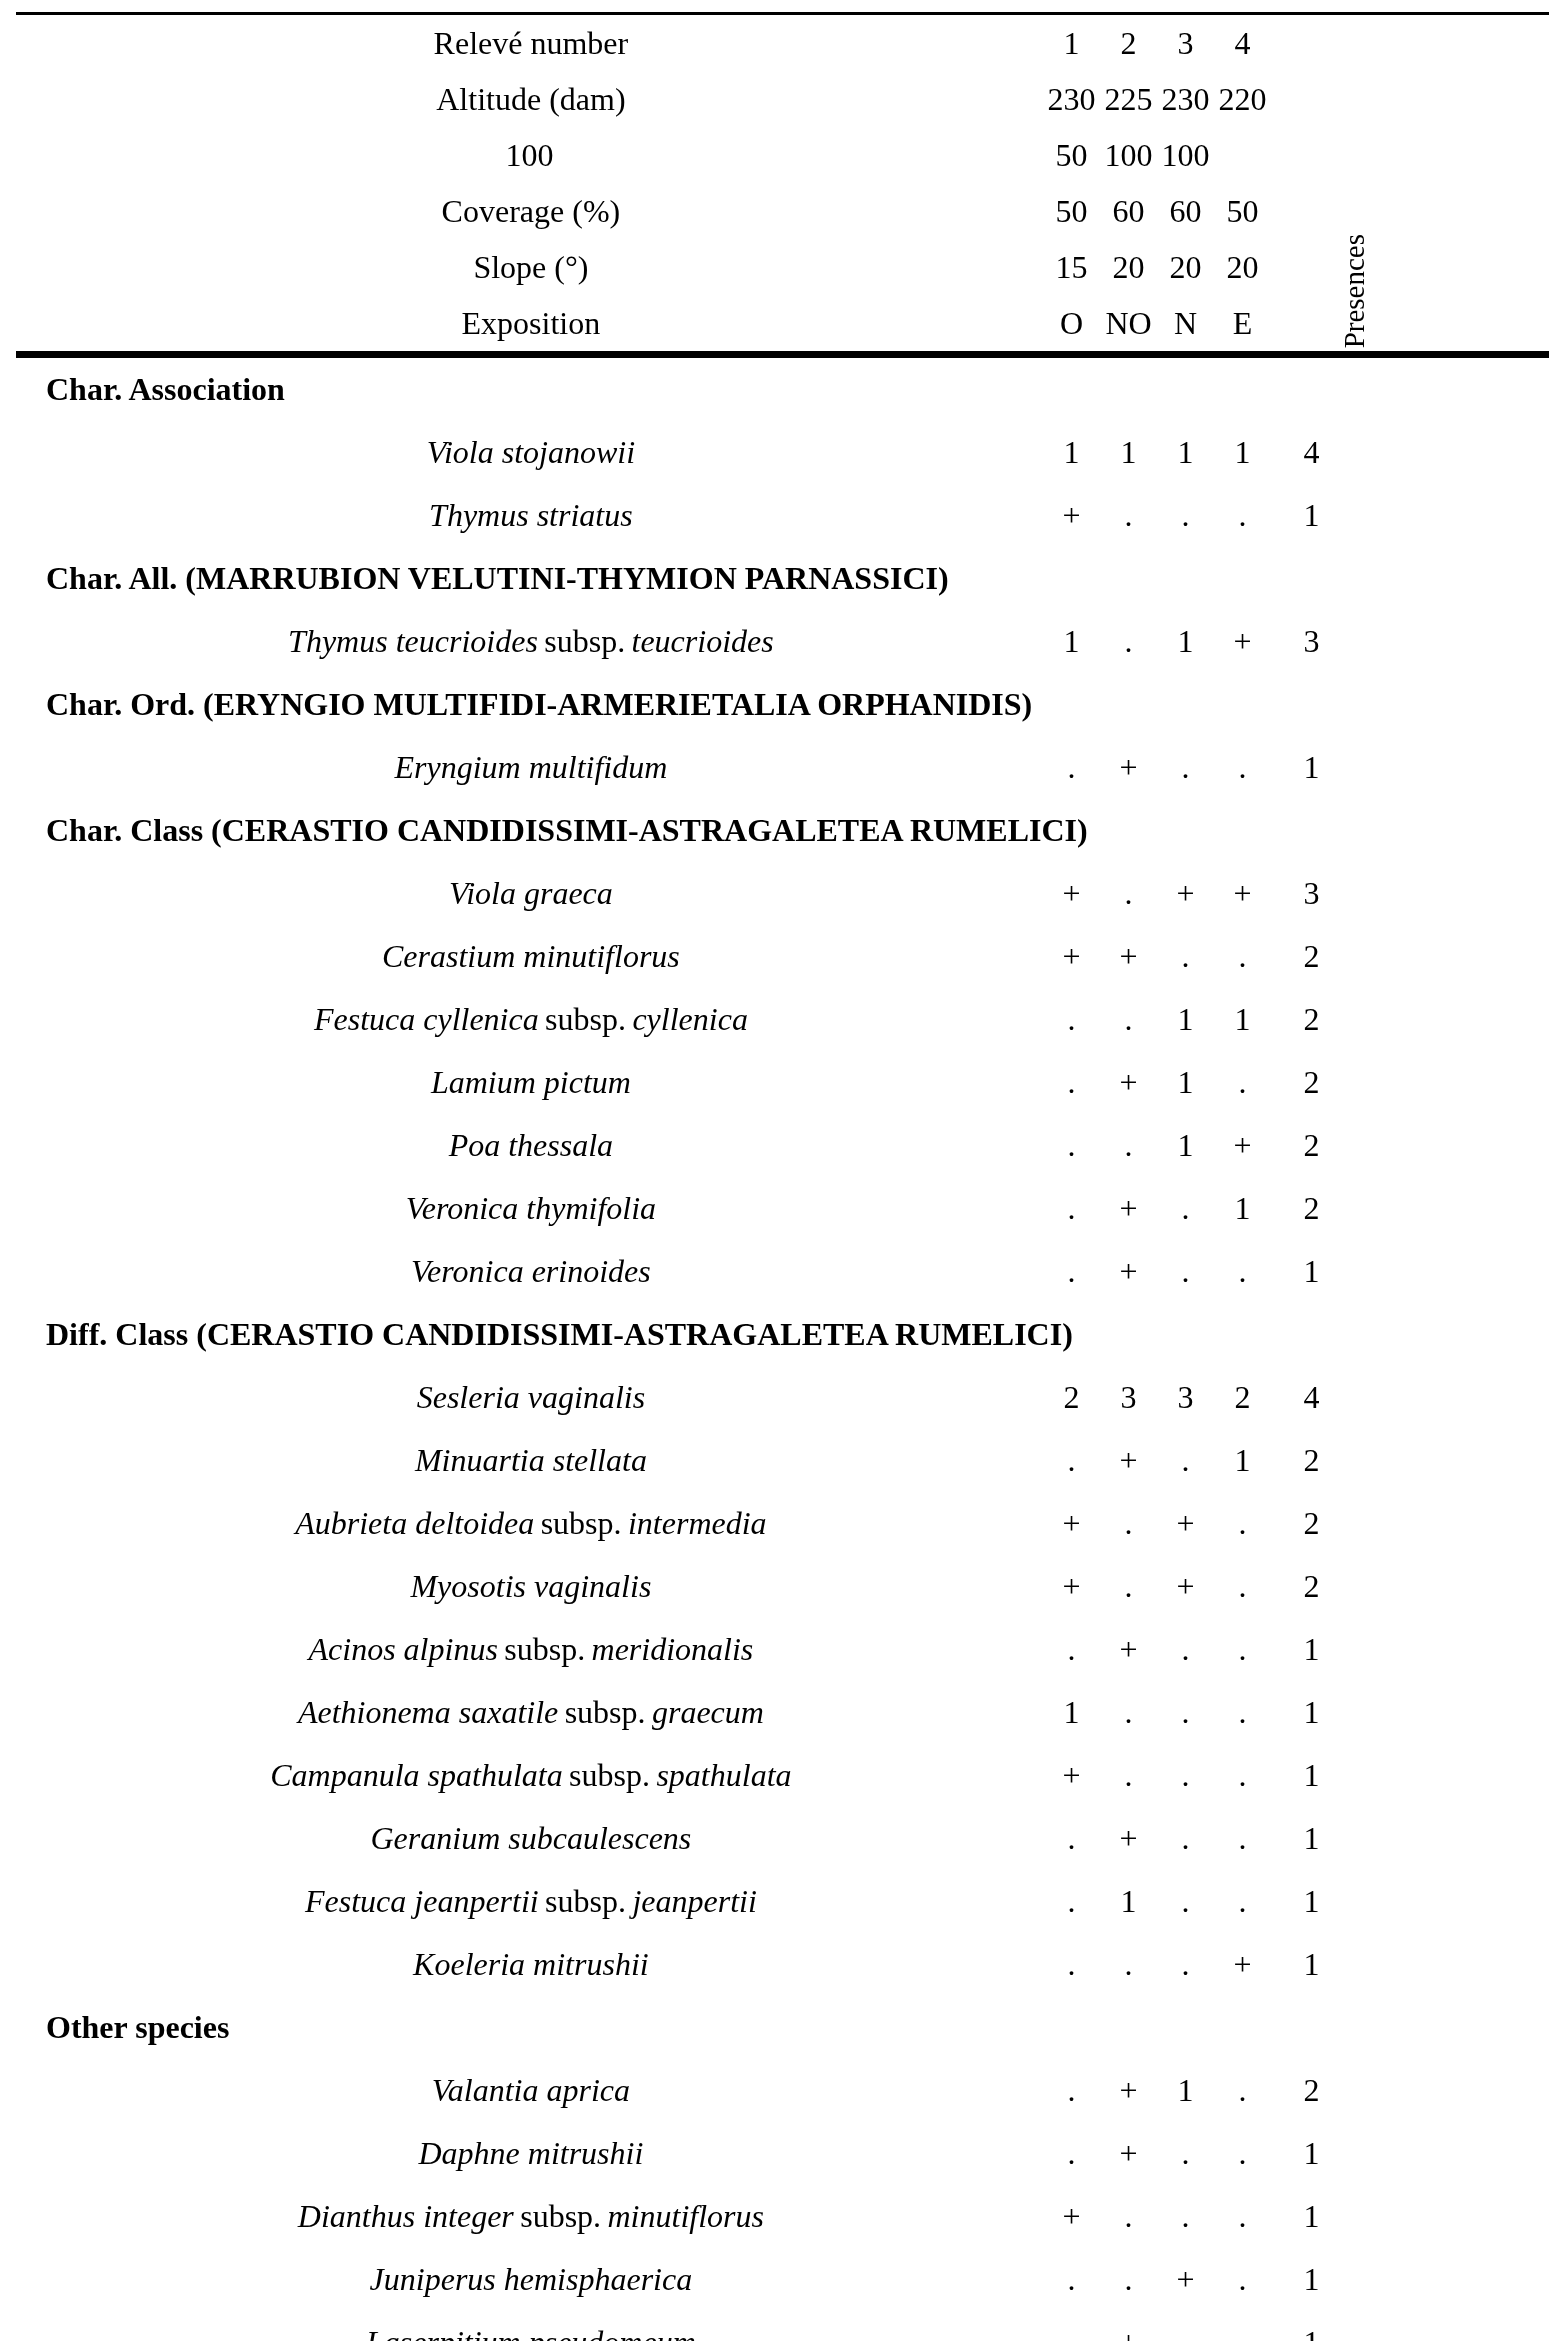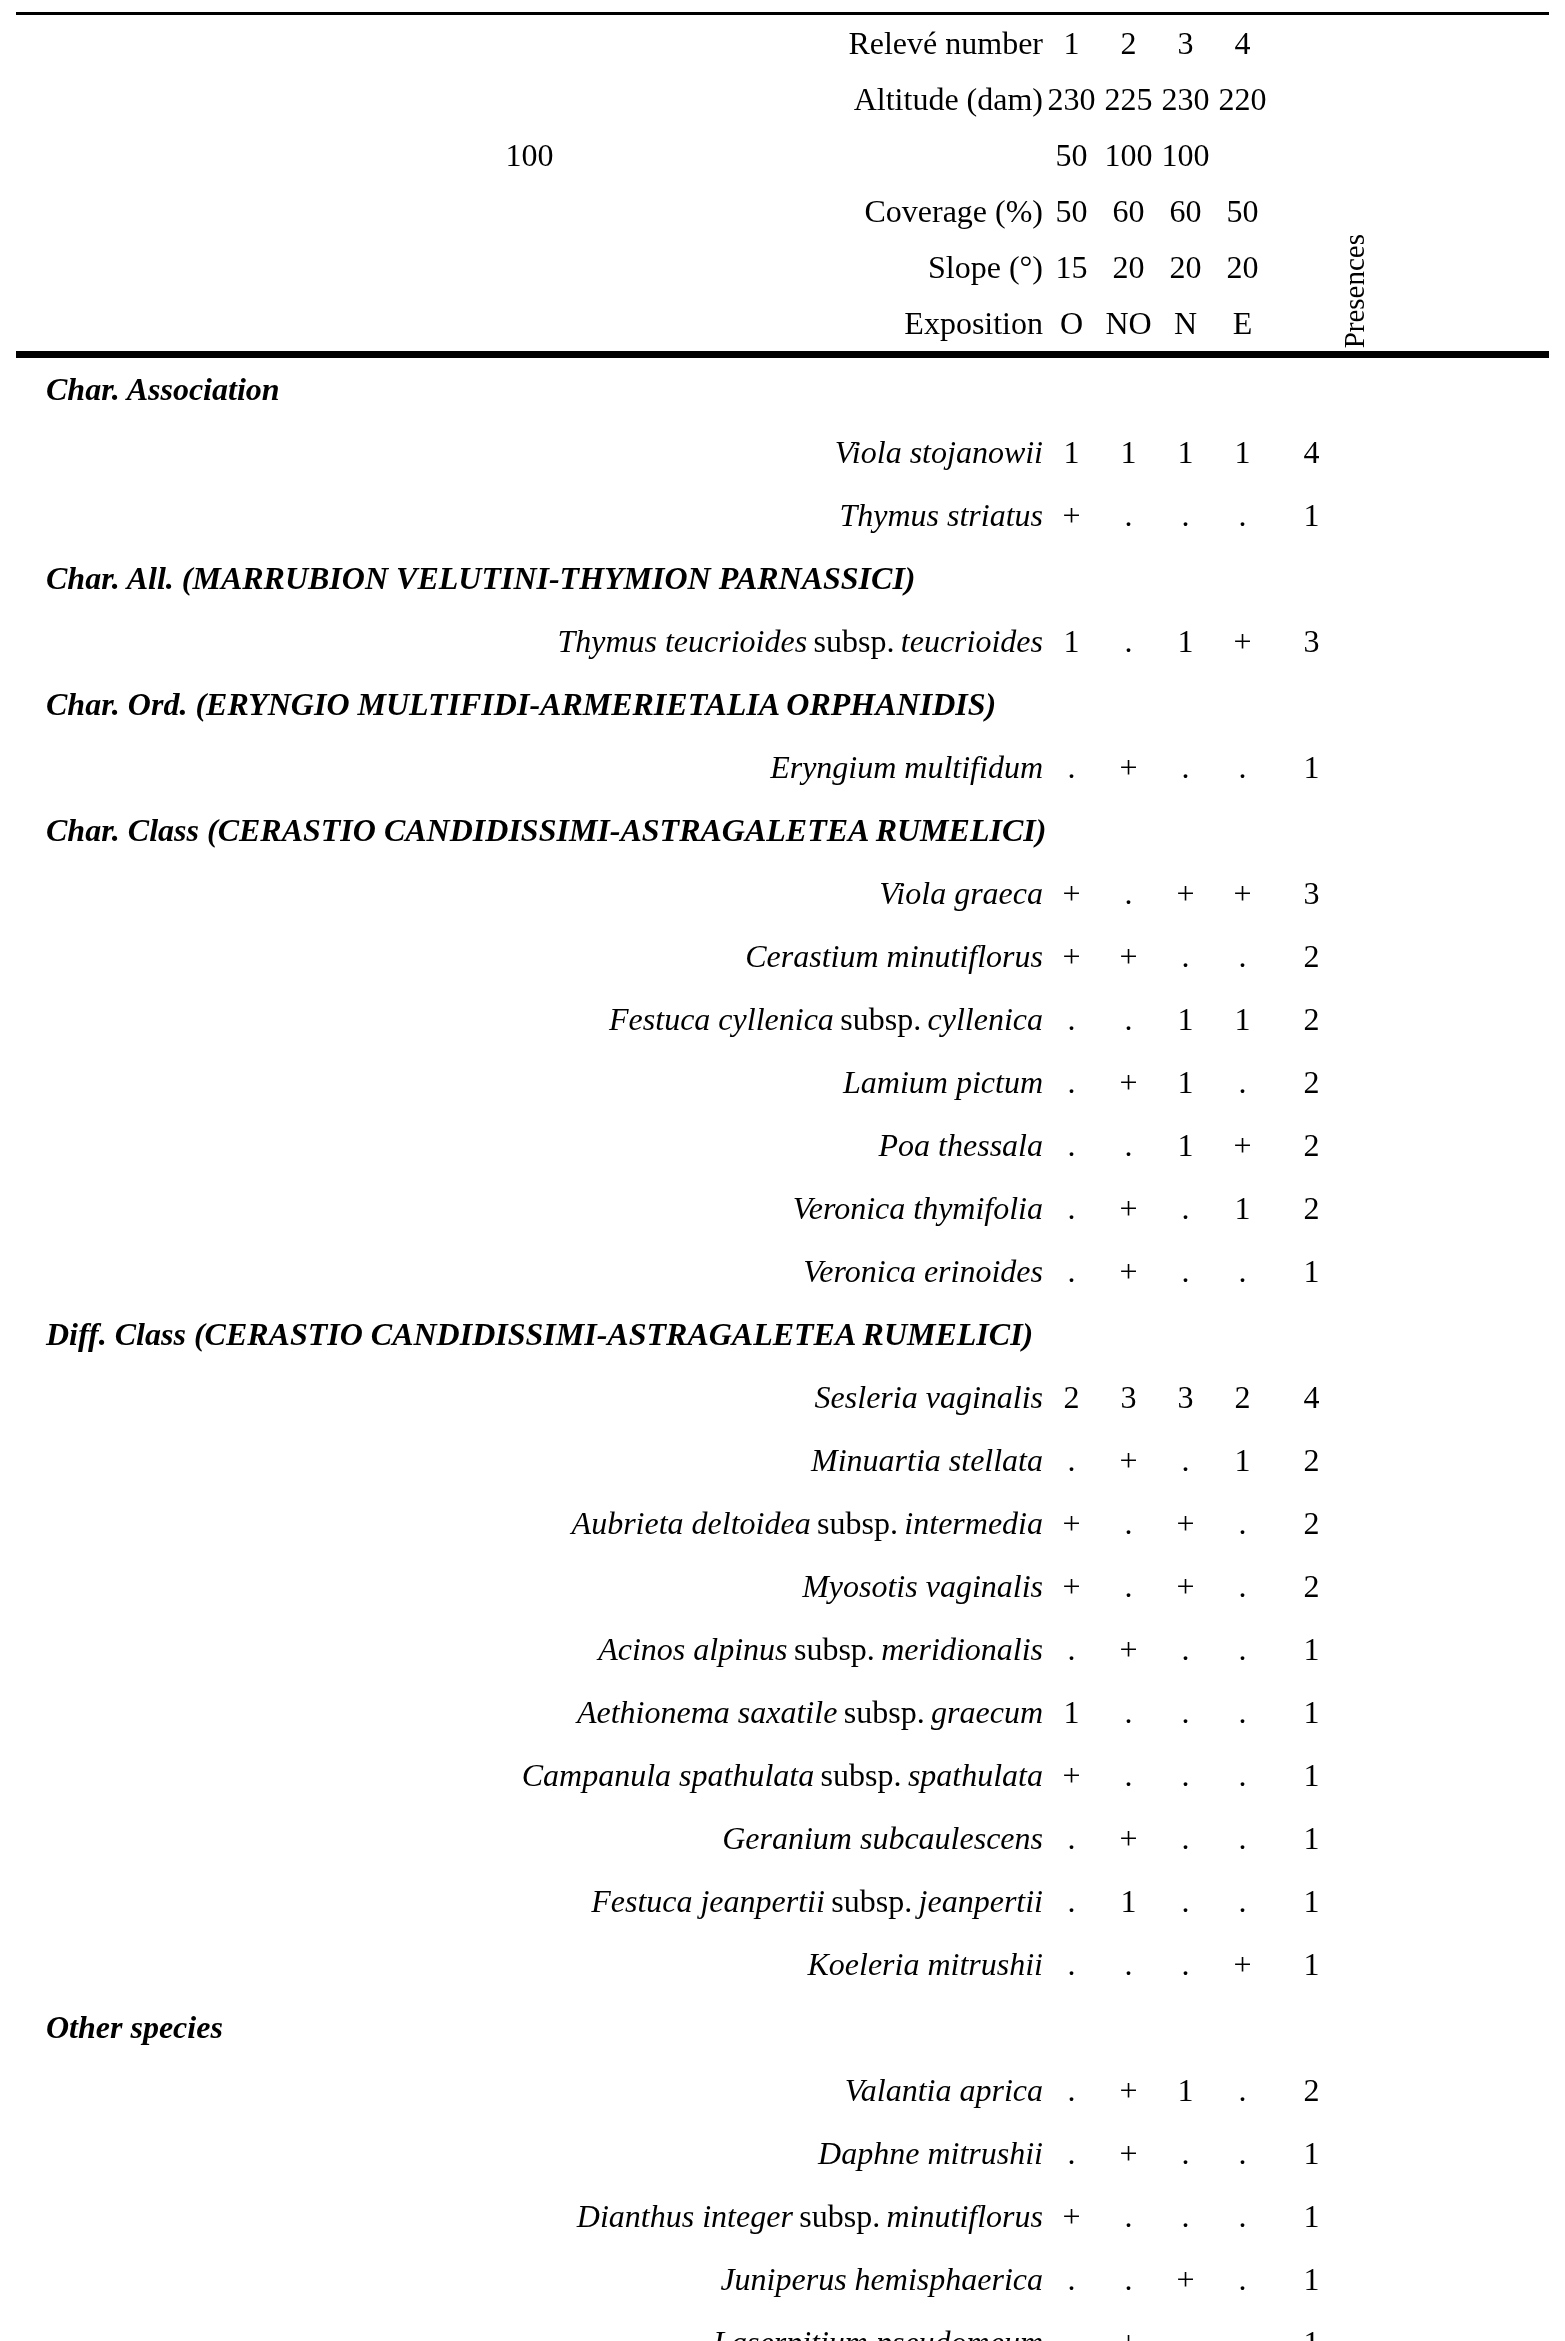--- a/index.html
+++ b/index.html
@@ -24,30 +24,29 @@
 
   .row {
     display: grid;
     grid-template-columns: 1fr 57px 57px 57px 57px 81px 197px;
     align-items: center;
   }
   .head .row  { height: 56px; }
   .tbody .row { height: 63px; }
 
   .cell { font-size: 32px; line-height: 1.1; text-align: center; white-space: nowrap; }
-  .cell.label { text-align: right; padding-left: 2.8px; }
+  .cell.label { text-align: center; padding-left: 2.8px; }
 
   .section-title {
     grid-column: 1 / -1;
     text-align: left;
     font-weight: bold;
     padding-left: 30px;
     font-size: 32px;
     white-space: nowrap;
-    font-style: italic;
   }
 
   .species i { font-style: italic; }
   .rm { font-style: normal; margin: 16px 0.20em; }
 
   .presences-label {
     position: absolute;
     right: 178px;
     bottom: 2.8px;
     writing-mode: vertical-rl;

